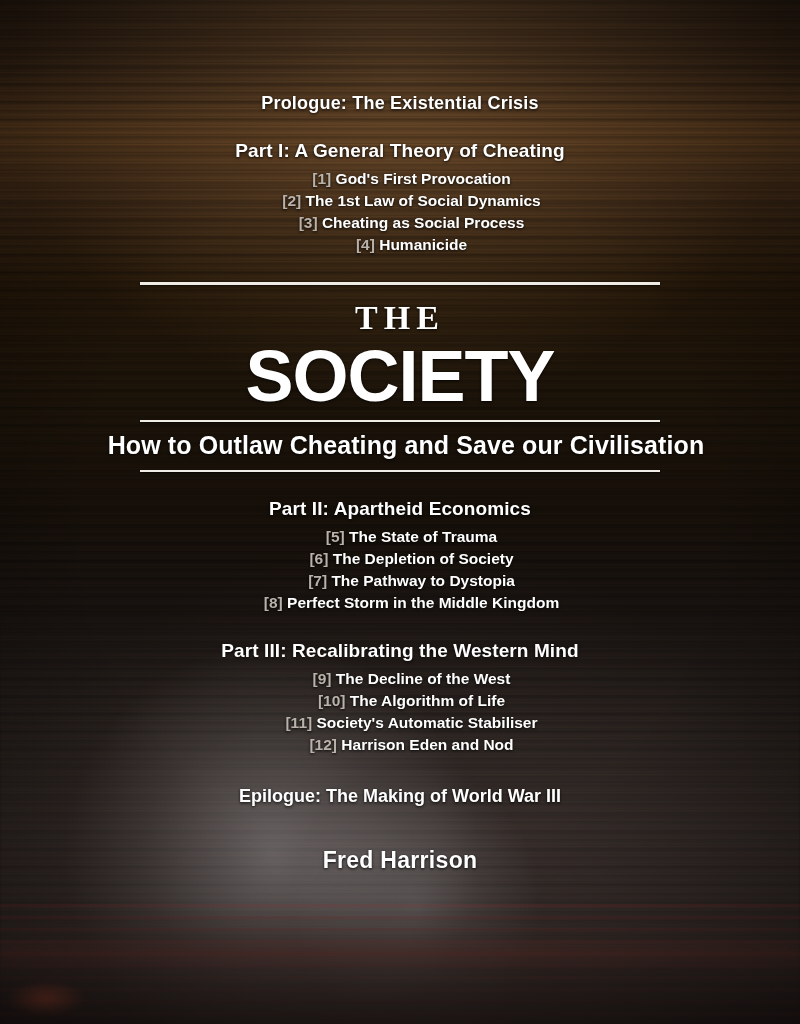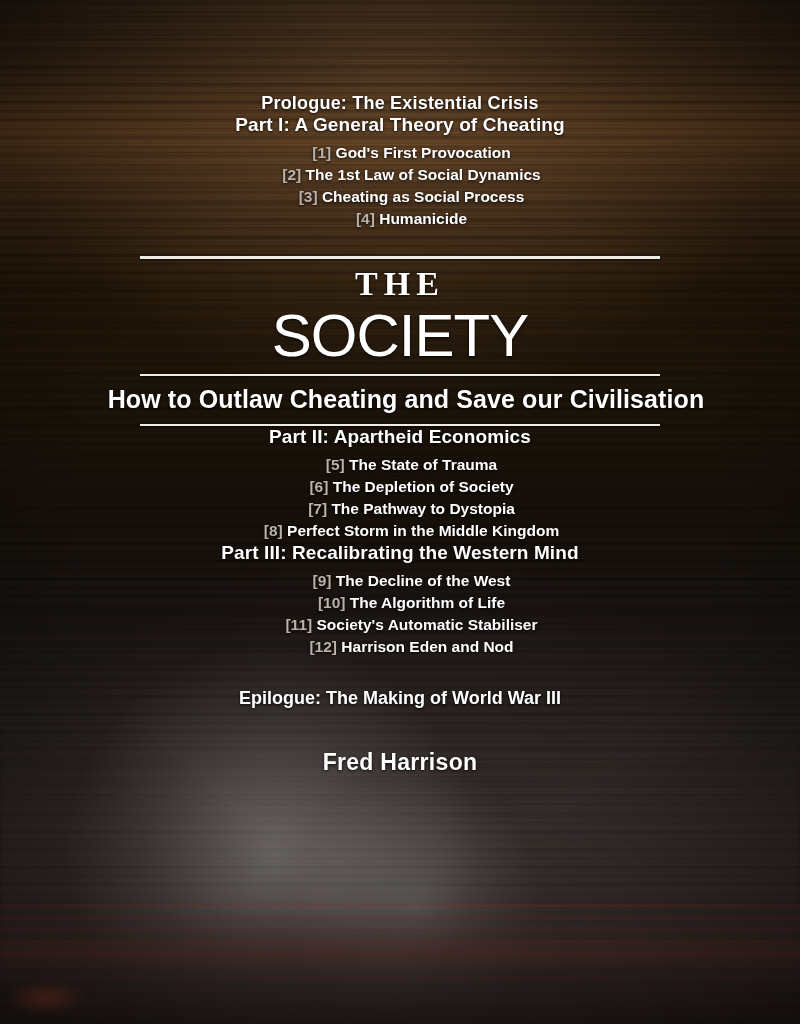--- a/index.html
+++ b/index.html
@@ -127,21 +127,21 @@
     text-shadow: 0 1px 3px rgba(0,0,0,0.85);
   }
 
   .prologue {
     margin-top: 93px;
     font-size: 18px;
     font-weight: bold;
     letter-spacing: 0.2px;
   }
 
-  .part-block { }
+  .part-block { margin-top: 26px; }
   .part-title {
     font-size: 19px;
     font-weight: bold;
     letter-spacing: 0.1px;
     margin-bottom: 6px;
   }
   .chapter {
     font-size: 15.5px;
     font-weight: bold;
     line-height: 1.42;
@@ -165,34 +165,34 @@
   }
   .rule.thin {
     height: 2px;
   }
   .the {
     font-family: "Liberation Serif", serif;
     font-size: 34px;
     font-weight: bold;
     letter-spacing: 6px;
     line-height: 1;
-    padding: 8px 0 6px;
+    padding: 16px 0 6px;
   }
   .main-title {
     font-family: "Liberation Serif", serif;
     font-size: 62px;
     font-weight: bold;
     letter-spacing: 1px;
     line-height: 1.02;
     padding: 4px 0 2px;
   }
   .main-title2 {
     font-family: "Liberation Sans", sans-serif;
-    font-size: 60px;
-    font-weight: normal;
+    font-size: 72px;
+    font-weight: bold;
     letter-spacing: -1px;
     line-height: 0.98;
     padding: 0 0 8px;
   }
   .subtitle {
     font-size: 25px;
     font-weight: bold;
     padding: 9px 0 10px;
     letter-spacing: 0.1px;
     margin-left: 12px;

